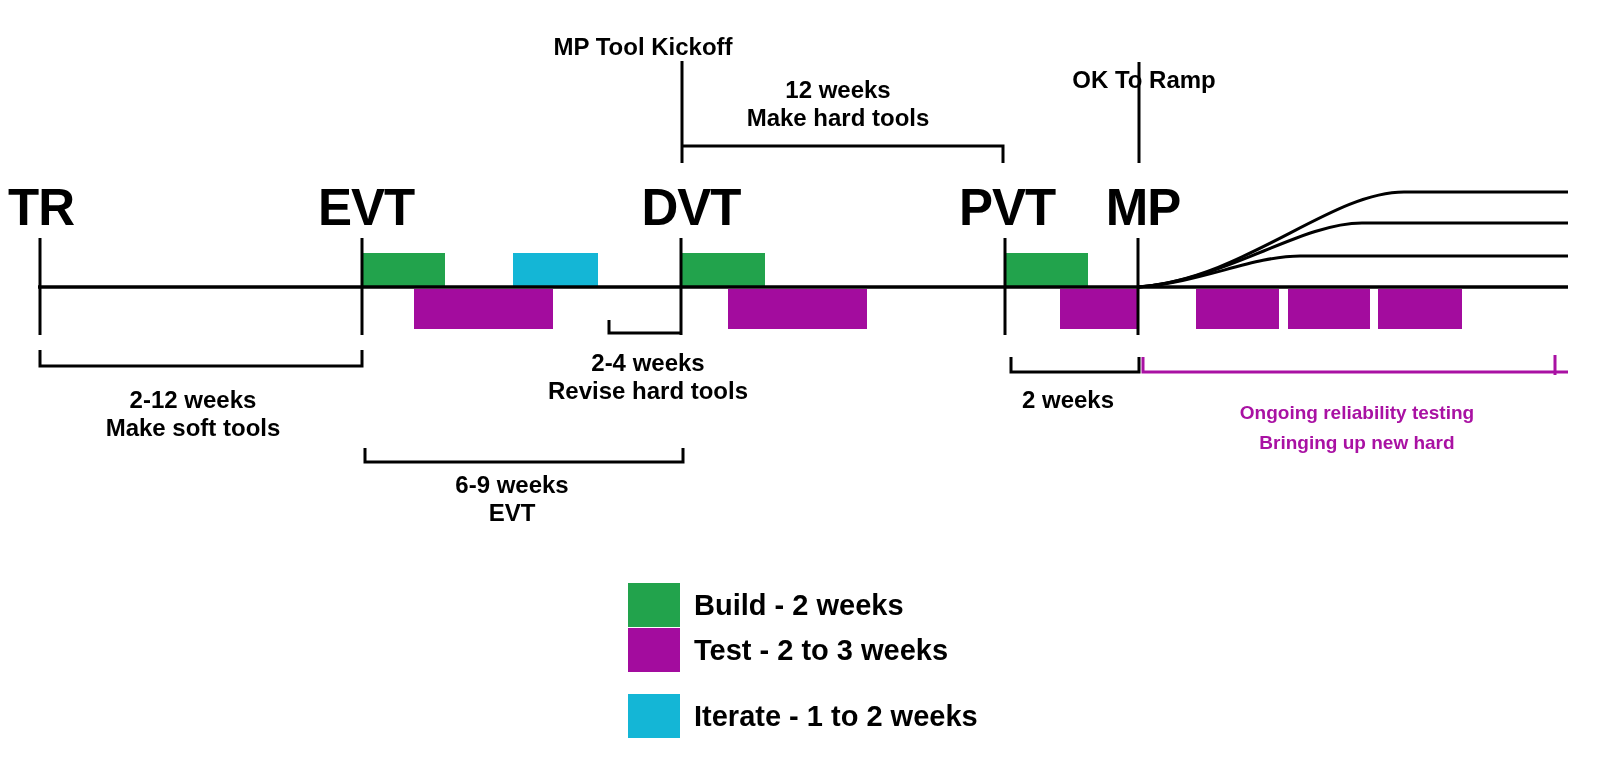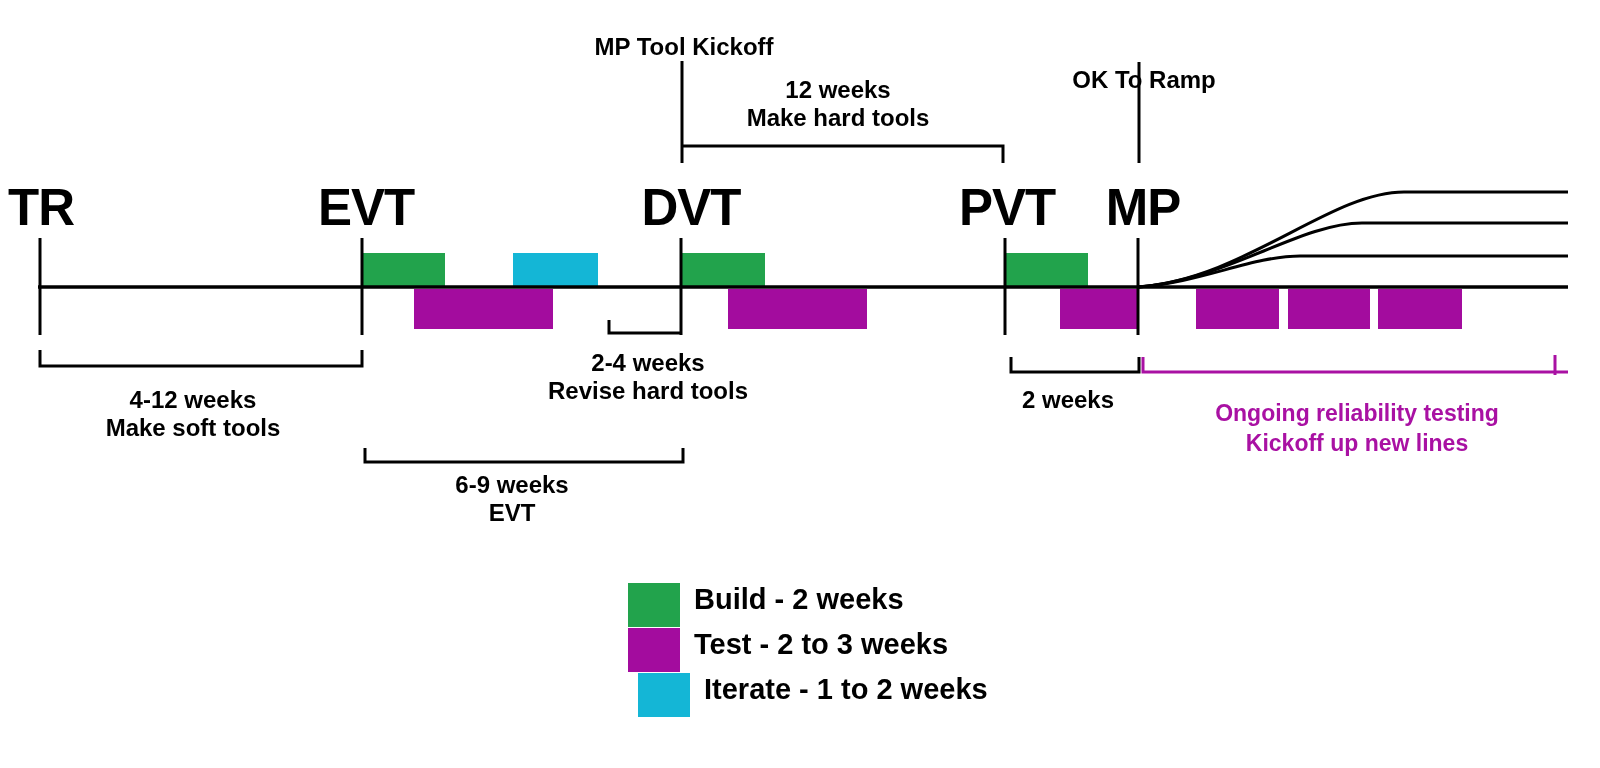--- a/index.html
+++ b/index.html
@@ -12,24 +12,24 @@
   .bar{position:absolute;}
   .bar.build,.bar.iterate{top:253px;height:34px;}
   .bar.test{top:289px;height:40px;}
   .bar.build{background:var(--build-green);}
   .bar.test{background:var(--test-magenta);}
   .bar.iterate{background:var(--iterate-cyan);}
   .txt{position:absolute;z-index:3;font-weight:bold;color:#000;text-align:center;
        transform:translateX(-50%);white-space:nowrap;}
   .small-ann{font-size:24px;line-height:28px;}
   .milestone{top:182px;font-size:51px;letter-spacing:-1px;line-height:1.0;}
-  .post-mp{color:var(--annotation-magenta);font-size:23px;line-height:30px;}
+  .post-mp{color:var(--annotation-magenta);font-size:19px;line-height:30px;}
   .accent-stroke{stroke:var(--annotation-magenta);}
   .black-stroke{stroke:#000;}
-  .legend-row{position:absolute;left:628px;z-index:3;display:flex;align-items:flex-start;}
+  .legend-row{position:absolute;left:628px;z-index:3;display:flex;align-items:center;}
   .swatch{width:52px;height:44px;flex:0 0 auto;}
   .swatch.build{background:var(--build-green);}
   .swatch.test{background:var(--test-magenta);}
   .swatch.iterate{background:var(--iterate-cyan);}
   .legend-label{margin-left:14px;font-size:29px;font-weight:bold;color:#000;white-space:nowrap;}
 </style>
 </head>
 <body>
 
 <div class="canvas">
@@ -68,57 +68,57 @@
 
     <path d="M40,350 V366 H362 V350" class="black-stroke" stroke-width="3"></path>
     <path d="M609,320 V333 H681" class="black-stroke" stroke-width="3"></path>
     <path d="M365,448 V462 H683 V448" class="black-stroke" stroke-width="3"></path>
     <path d="M1011,357 V372 H1139 V357" class="black-stroke" stroke-width="3"></path>
 
     <path d="M1143,357 V372 H1568" class="accent-stroke" stroke-width="3"></path>
     <line x1="1555" y1="355" x2="1555" y2="375" class="accent-stroke" stroke-width="3"></line>
   </svg>
 
-  <div class="txt small-ann" style="left:684px;top:33px;text-align:center;">MP Tool Kickoff</div>
+  <div class="txt small-ann" style="left:643px;top:33px;text-align:center;">MP Tool Kickoff</div>
   <div class="txt small-ann" style="left:1144px;top:34px;margin-top:32px;">OK To Ramp</div>
   <div class="txt small-ann" style="left:838px;top:76px;">
     <div>12 weeks</div>
     <div>Make hard tools</div>
   </div>
 
   <div class="txt milestone" style="left:41px;">TR</div>
   <div class="txt milestone" style="left:366px;">EVT</div>
   <div class="txt milestone" style="left:691px;">DVT</div>
   <div class="txt milestone" style="left:1007px;">PVT</div>
   <div class="txt milestone" style="left:1143px;">MP</div>
 
   <div class="txt small-ann" style="left:193px;top:386px;">
-    <div>4-12 weeks</div>
+    <div>2-12 weeks</div>
     <div>Make soft tools</div>
   </div>
   <div class="txt small-ann" style="left:648px;top:349px;">
     <div>2-4 weeks</div>
     <div>Revise hard tools</div>
   </div>
   <div class="txt small-ann" style="left:512px;top:471px;">
     <div>6-9 weeks</div>
     <div>EVT</div>
   </div>
   <div class="txt small-ann" style="left:1068px;top:386px;text-align:center;">2 weeks</div>
   <div class="txt post-mp" style="left:1357px;top:398px;">
     <div>Ongoing reliability testing</div>
-    <div>Kickoff up new lines</div>
+    <div>Bringing up new hard</div>
   </div>
 
   <div class="legend-row" style="top:583px;">
     <div class="swatch build"></div>
     <div class="legend-label">Build - 2 weeks</div>
   </div>
   <div class="legend-row" style="top:628px;">
     <div class="swatch test"></div>
     <div class="legend-label">Test - 2 to 3 weeks</div>
   </div>
-  <div class="legend-row" style="top:673px;margin-left:10px;">
+  <div class="legend-row" style="top:694px;">
     <div class="swatch iterate"></div>
     <div class="legend-label">Iterate - 1 to 2 weeks</div>
   </div>
 
 </div>
 
 </body></html>

